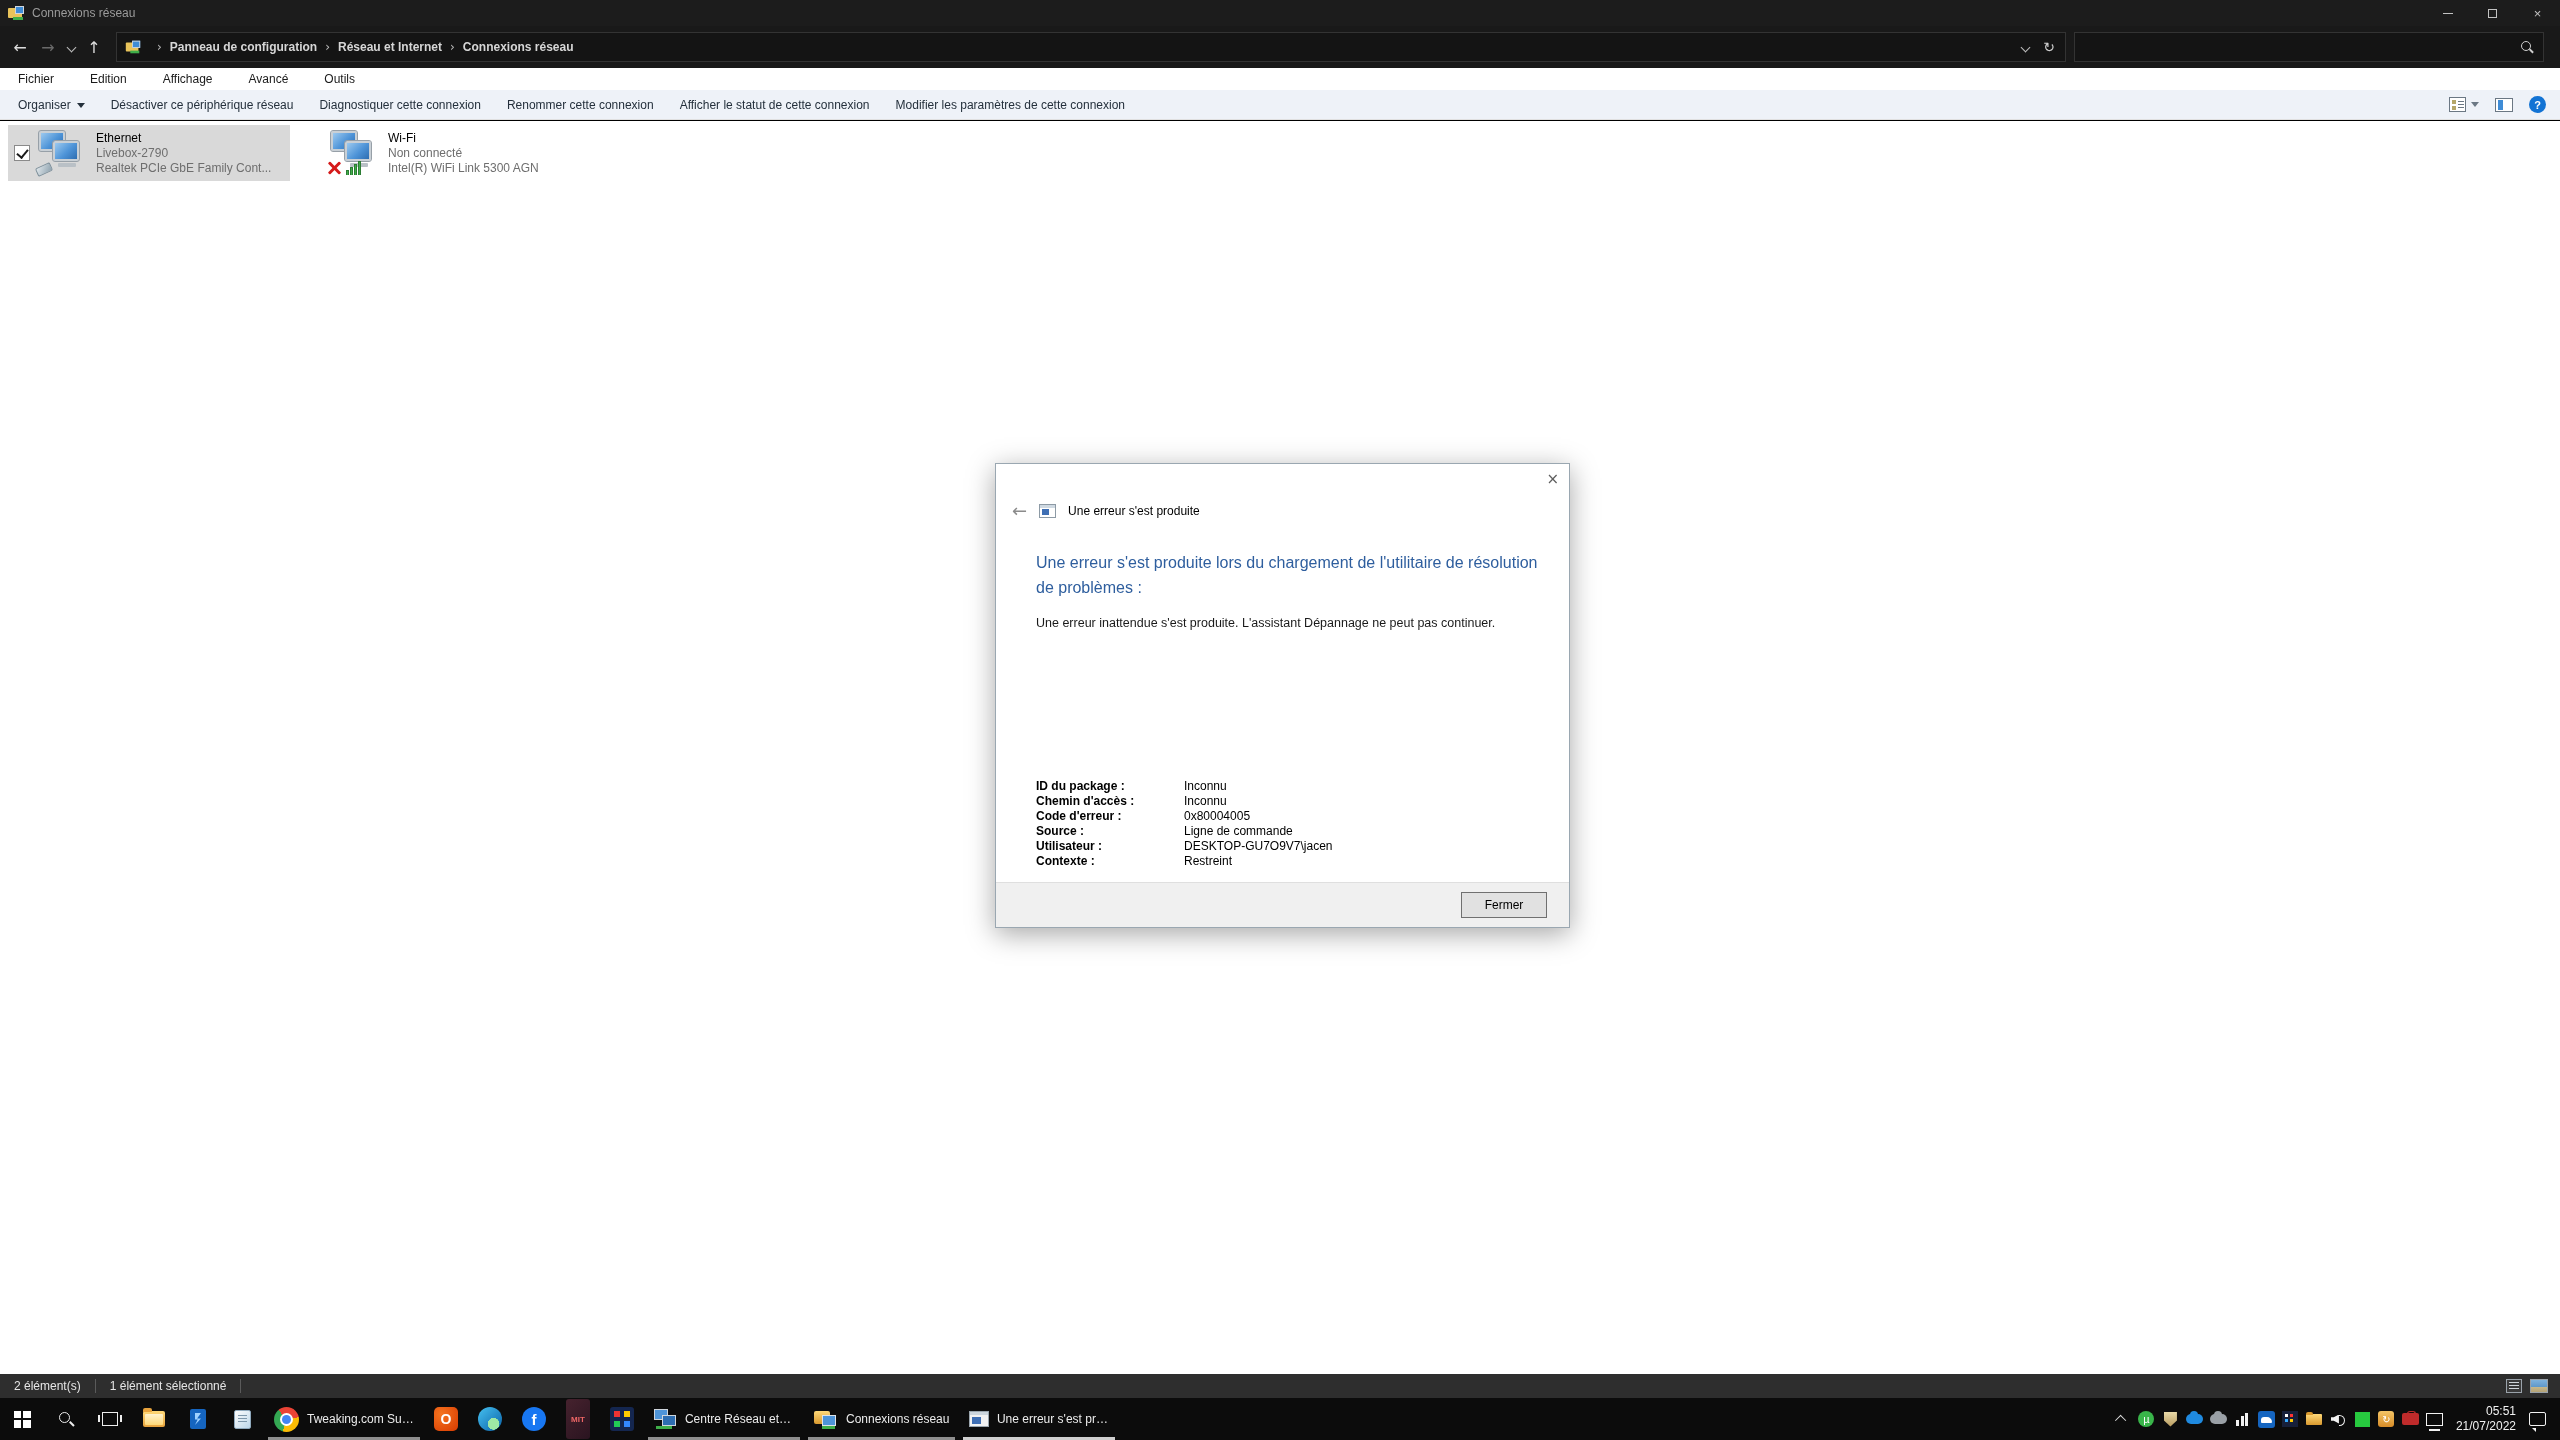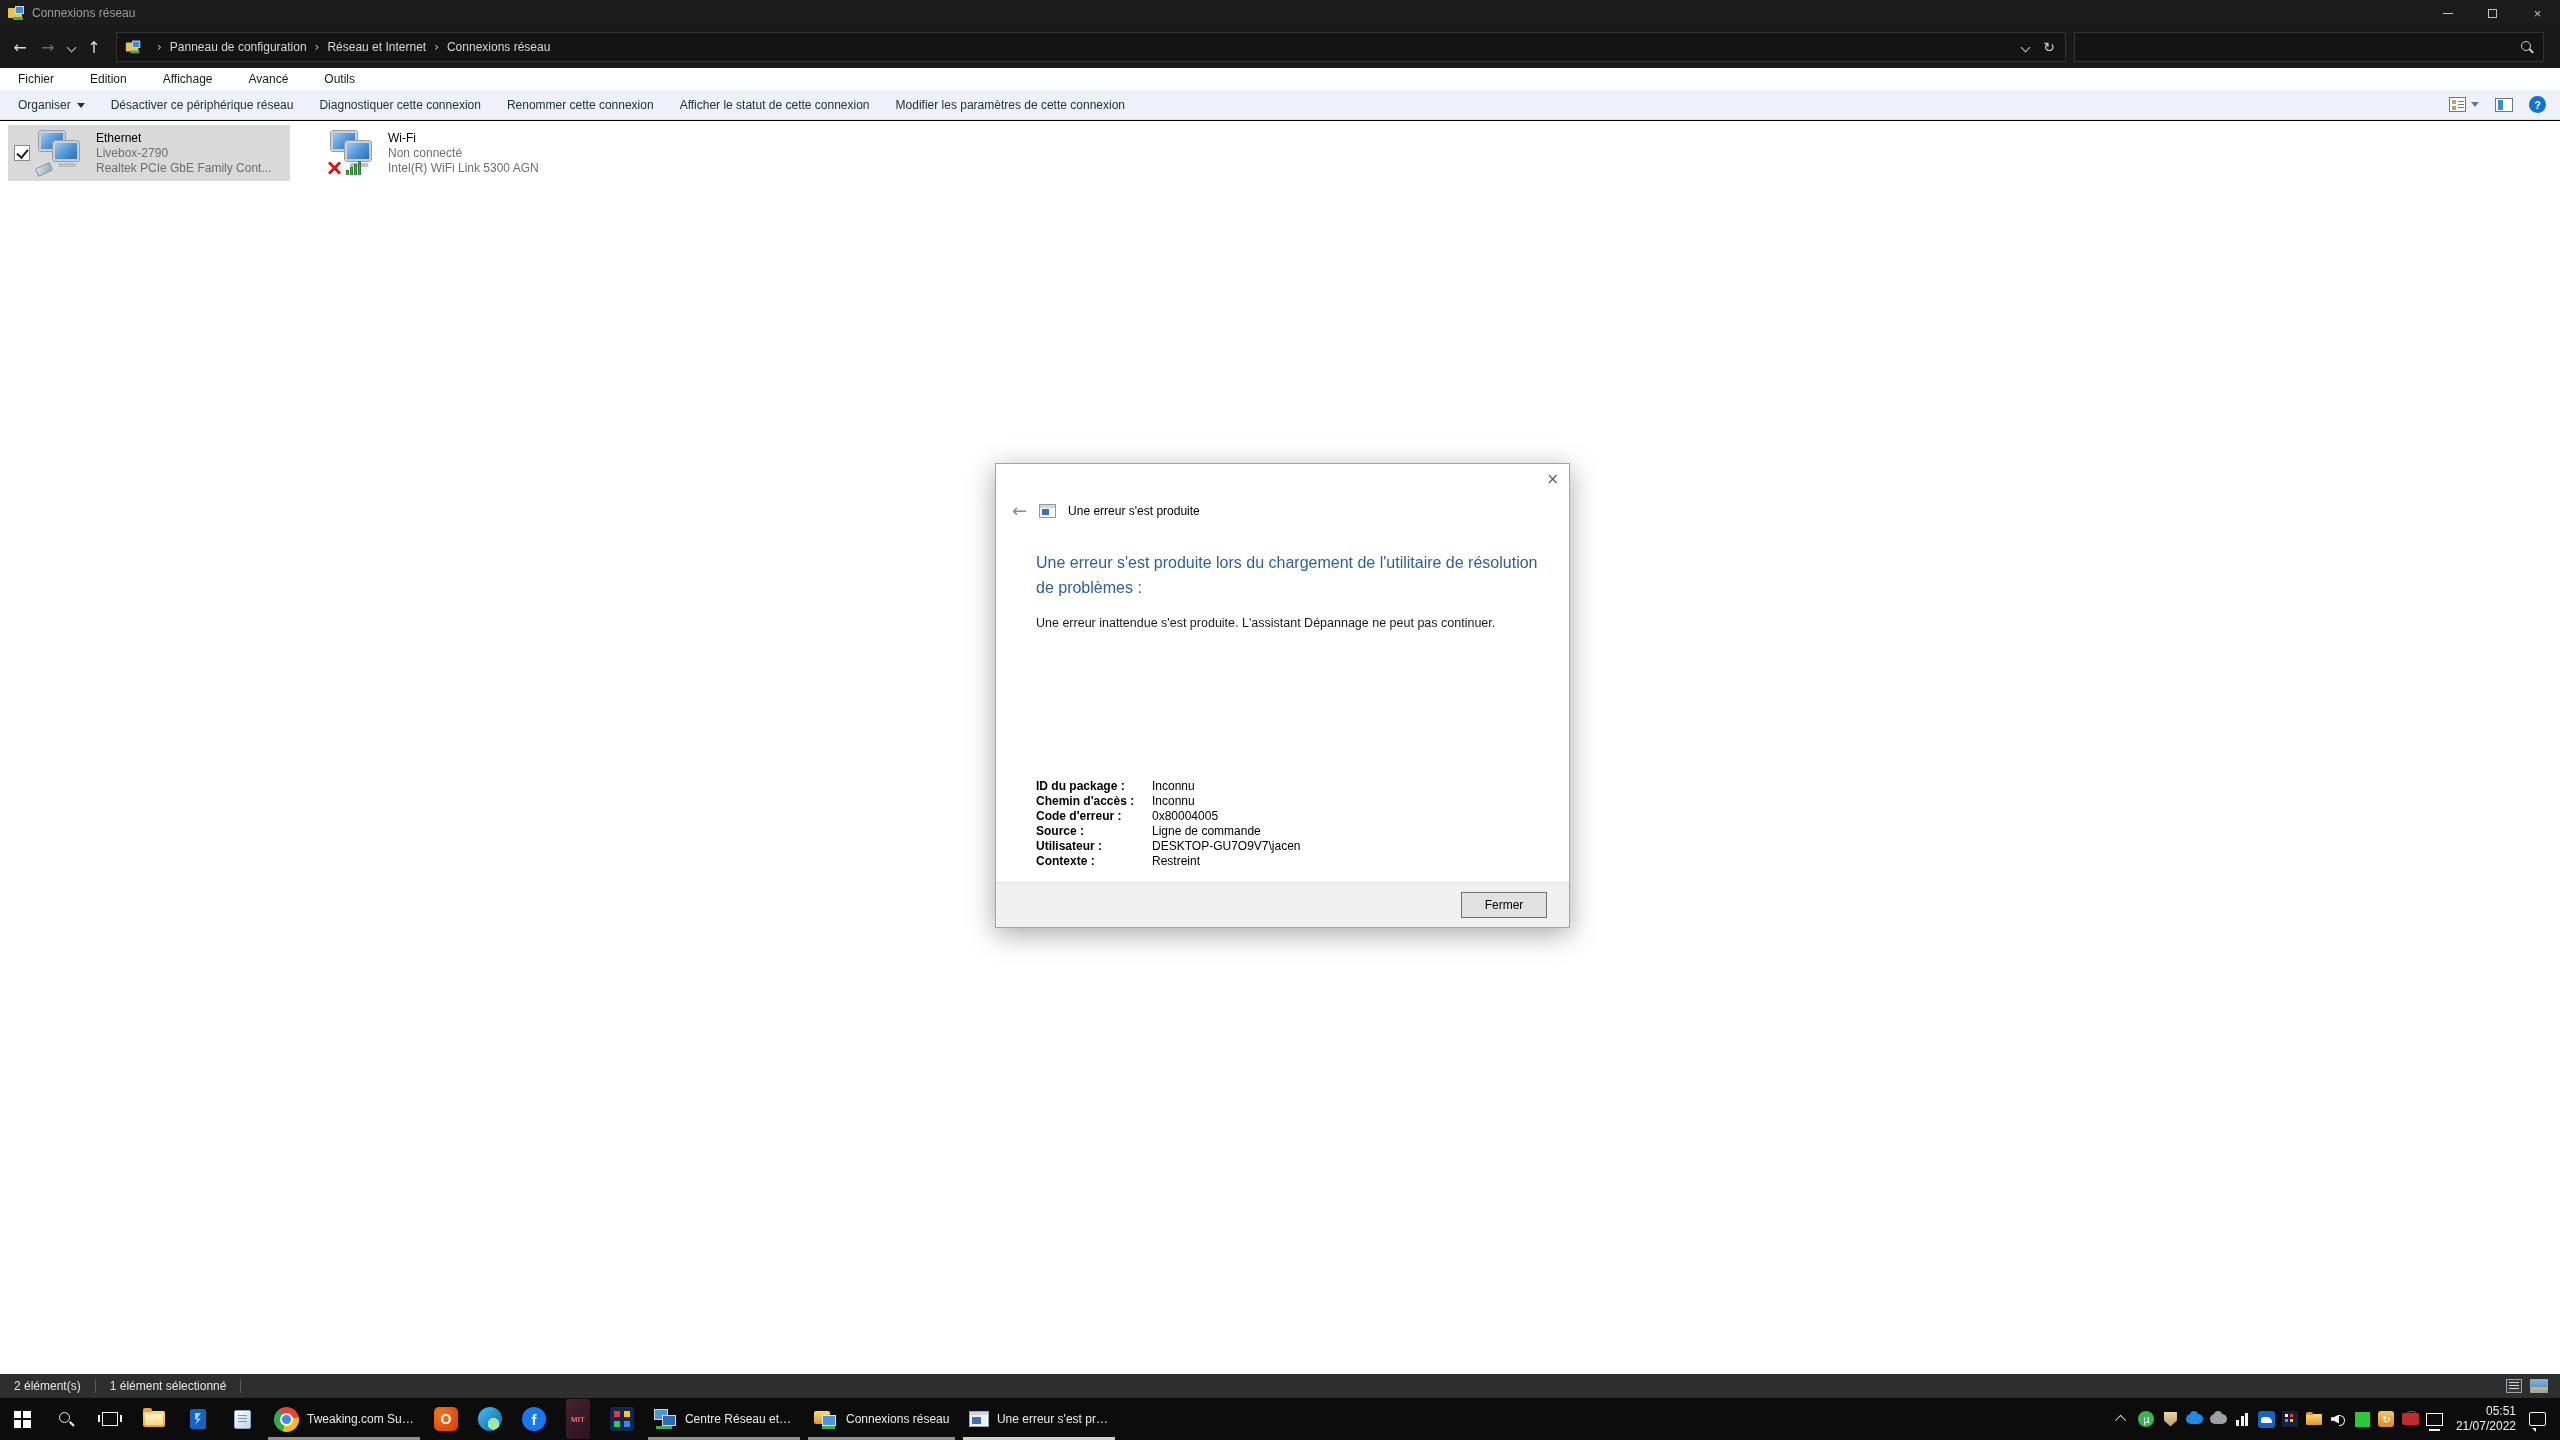--- a/index.html
+++ b/index.html
@@ -23,21 +23,21 @@
   .addressbar { position:absolute; left:0; top:26px; width:2560px; height:42px; background:#191919;
     display:flex; align-items:center; color:#cfcfcf; }
   .navbtn { width:28px; height:28px; display:flex; align-items:center; justify-content:center;
     font-family:"DejaVu Sans",sans-serif; font-size:16px; color:#dcdcdc; }
   .navbtn.dim { color:#6a6a6a; }
   .chev { width:7px; height:7px; border-right:1px solid #bdbdbd; border-bottom:1px solid #bdbdbd; transform:rotate(45deg); }
   .crumb-well { flex:0 0 auto; width:1950px; height:30px; margin-left:8px; background:#141414; border:1px solid #333;
     display:flex; align-items:center; font-size:12px; color:#d6d6d6; }
   .crumb-well .win-ico { transform:scale(.9); }
   .crumb-sep { margin:0 8px; color:#bdbdbd; font-family:"DejaVu Sans",sans-serif; }
-  .crumb { white-space:nowrap; }
+  .crumb { white-space:nowrap;font-weight:bold; }
   .well-right { margin-left:auto; display:flex; align-items:center; gap:14px; padding-right:10px; }
   .refresh { font-family:"DejaVu Sans",sans-serif; font-size:14px; color:#cfcfcf; }
   .search-well { flex:0 0 auto; width:470px; height:30px; margin-left:8px; background:#141414; border:1px solid #333;
     display:flex; align-items:center; }
   .search-well input { flex:1; background:transparent; border:none; outline:none; color:#d6d6d6; font-size:12px; padding:0 8px; }
   .mag { position:relative; width:16px; height:16px; margin-right:8px; }
   .mag::before { content:""; position:absolute; left:2px; top:2px; width:8px; height:8px; border:1.5px solid #cfcfcf; border-radius:50%; }
   .mag::after { content:""; position:absolute; left:10px; top:11px; width:5px; height:1.5px; background:#cfcfcf; transform:rotate(45deg); }
 
   
@@ -93,21 +93,21 @@
   .dlg-header { position:absolute; left:16px; top:38px; display:flex; align-items:center; gap:12px; }
   .dlg-back { font-family:"DejaVu Sans",sans-serif; font-size:18px; color:#8b8b8b; line-height:1; }
   .dlg-ico { position:relative; width:17px; height:14px; border:1px solid #8d9aa5; background:#fff; }
   .dlg-ico::before { content:""; position:absolute; left:0; top:0; width:100%; height:3px; background:#cfd9e2; }
   .dlg-ico::after { content:""; position:absolute; left:2px; bottom:2px; width:7px; height:6px; background:#3f6fb4; }
   .dlg-title { font-size:12px; color:#000; }
   .dlg-heading { position:absolute; left:40px; top:86px; width:505px; font-size:16px; line-height:25px; color:#2e5e9e; }
   .dlg-msg { position:absolute; left:40px; top:152px; width:505px; font-size:12.5px; color:#1a1a1a; }
   .dlg-details { position:absolute; left:40px; top:315px; font-size:12px; line-height:15px; color:#000; }
   .drow { display:flex; }
-  .drow .dl { width:116px; font-weight:bold; }
+  .drow .dl { width:148px; font-weight:bold; }
   .dlg-footer { position:absolute; left:0; bottom:0; width:100%; height:45px; background:#f0f0f0; border-top:1px solid #dfdfdf;
     display:flex; align-items:center; justify-content:flex-end; }
   .btn { width:86px; height:26px; margin-right:22px; background:#e1e1e1; border:1px solid #707070;
     font-size:12px; color:#000; display:flex; align-items:center; justify-content:center; }
 
   
   .statusbar { position:absolute; left:0; top:1374px; width:2560px; height:24px; background:#2e2e2e;
     display:flex; align-items:center; color:#e6e6e6; font-size:12px; }
   .sb-item { padding:0 14px; }
   .sb-div { width:1px; height:14px; background:#5a5a5a; }

